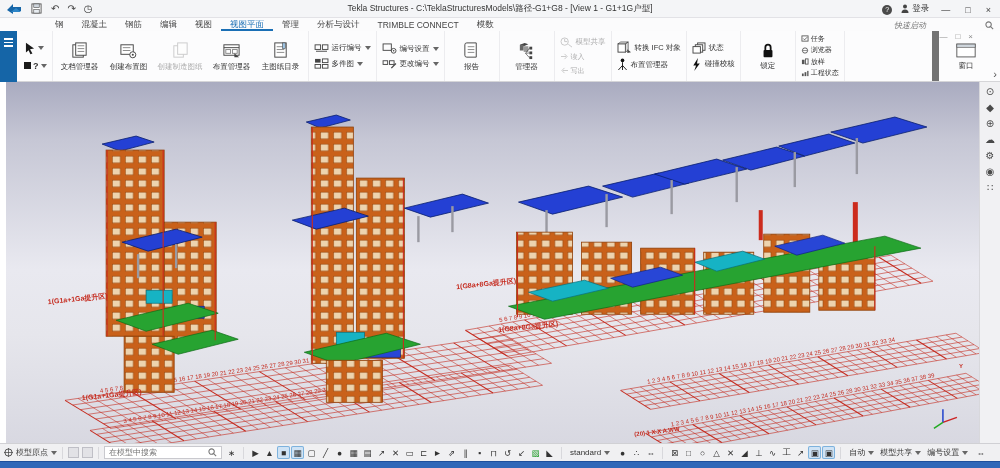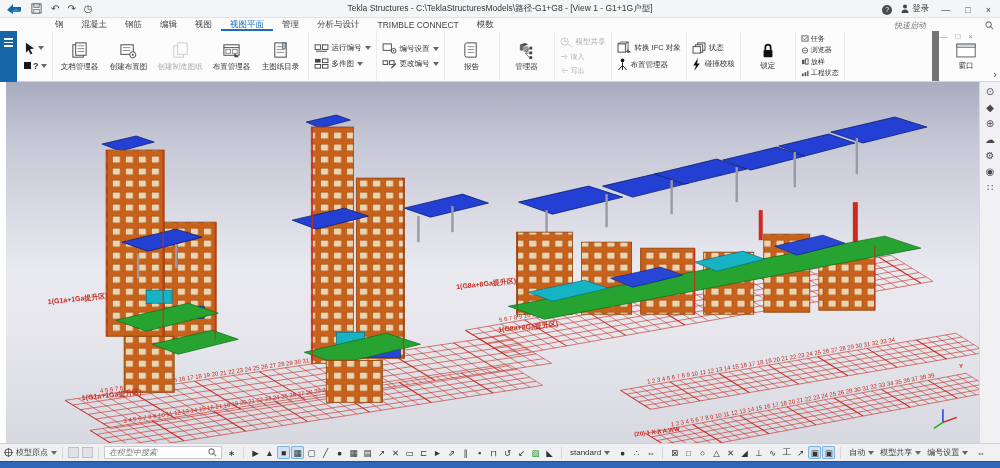--- a/index.html
+++ b/index.html
@@ -58,21 +58,21 @@
 .redfill{fill:#cc2b1d}
 
 
 .statusbar{position:absolute;left:0;right:0;bottom:7px;height:18px;background:#f0f0f2;border-top:1px solid #d0d0d4;display:flex;align-items:center;padding:0 4px;gap:3px;font-size:8px;color:#444;z-index:4}
 .sb-sep{width:1px;height:12px;background:#d8d8dc;margin:0 2px;flex:none}
 .sbtn{min-width:13px;height:13px;display:inline-flex;align-items:center;justify-content:center;font-size:8.5px;color:#333;border-radius:2px;flex:none}
 .sbtn.on{background:#cfe3f5;box-shadow:inset 0 0 0 1px #7db2dd}
 .sbtn.green{color:#1f9a28}
 .sq{width:11px;height:11px;background:#e2e2e6;border:1px solid #bfbfc6;flex:none}
 .search-box{display:flex;align-items:center;gap:3px;background:#fff;border:1px solid #c9c9ce;height:13px;padding:0 4px;width:118px;flex:none}
-.search-box input{border:0;outline:0;flex:1;font-size:8px;font-style:italic;color:#999;background:transparent;min-width:0}
+.search-box input{border:0;outline:0;flex:1;font-size:8px;color:#999;background:transparent;min-width:0}
 .sdrop{display:flex;align-items:center;gap:3px;padding:0 3px;color:#333;white-space:nowrap;flex:none}
 .origin{display:flex;align-items:center;gap:3px;flex:none}
 .bottombar{position:absolute;left:0;right:0;bottom:0;height:7px;background:#2f67b8;border-top:1px solid #1d4f9c;z-index:4}
 </style>
 </head>
 <body>
 
 <div class="app">
 
   <div class="titlebar">

